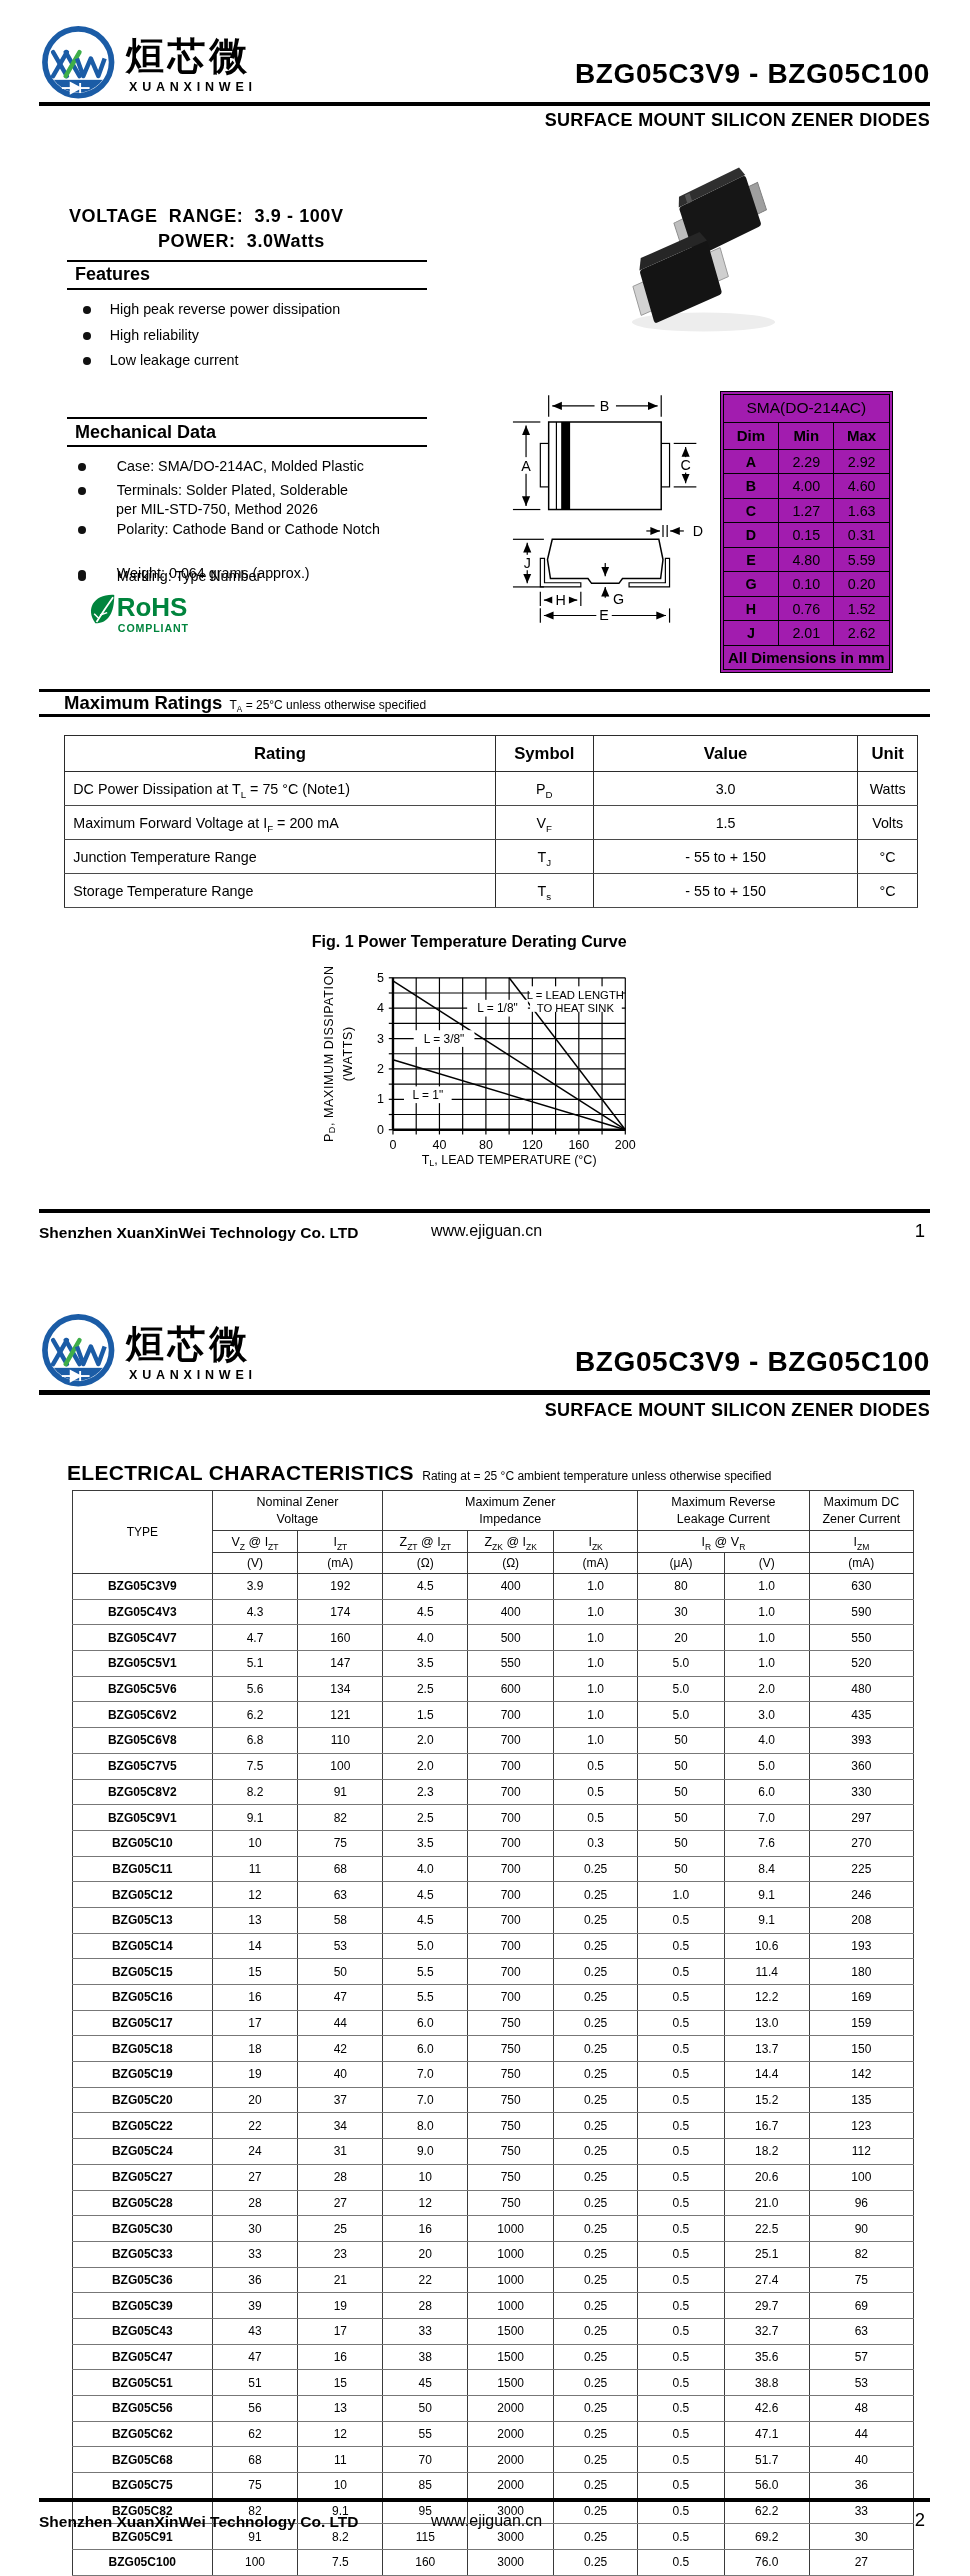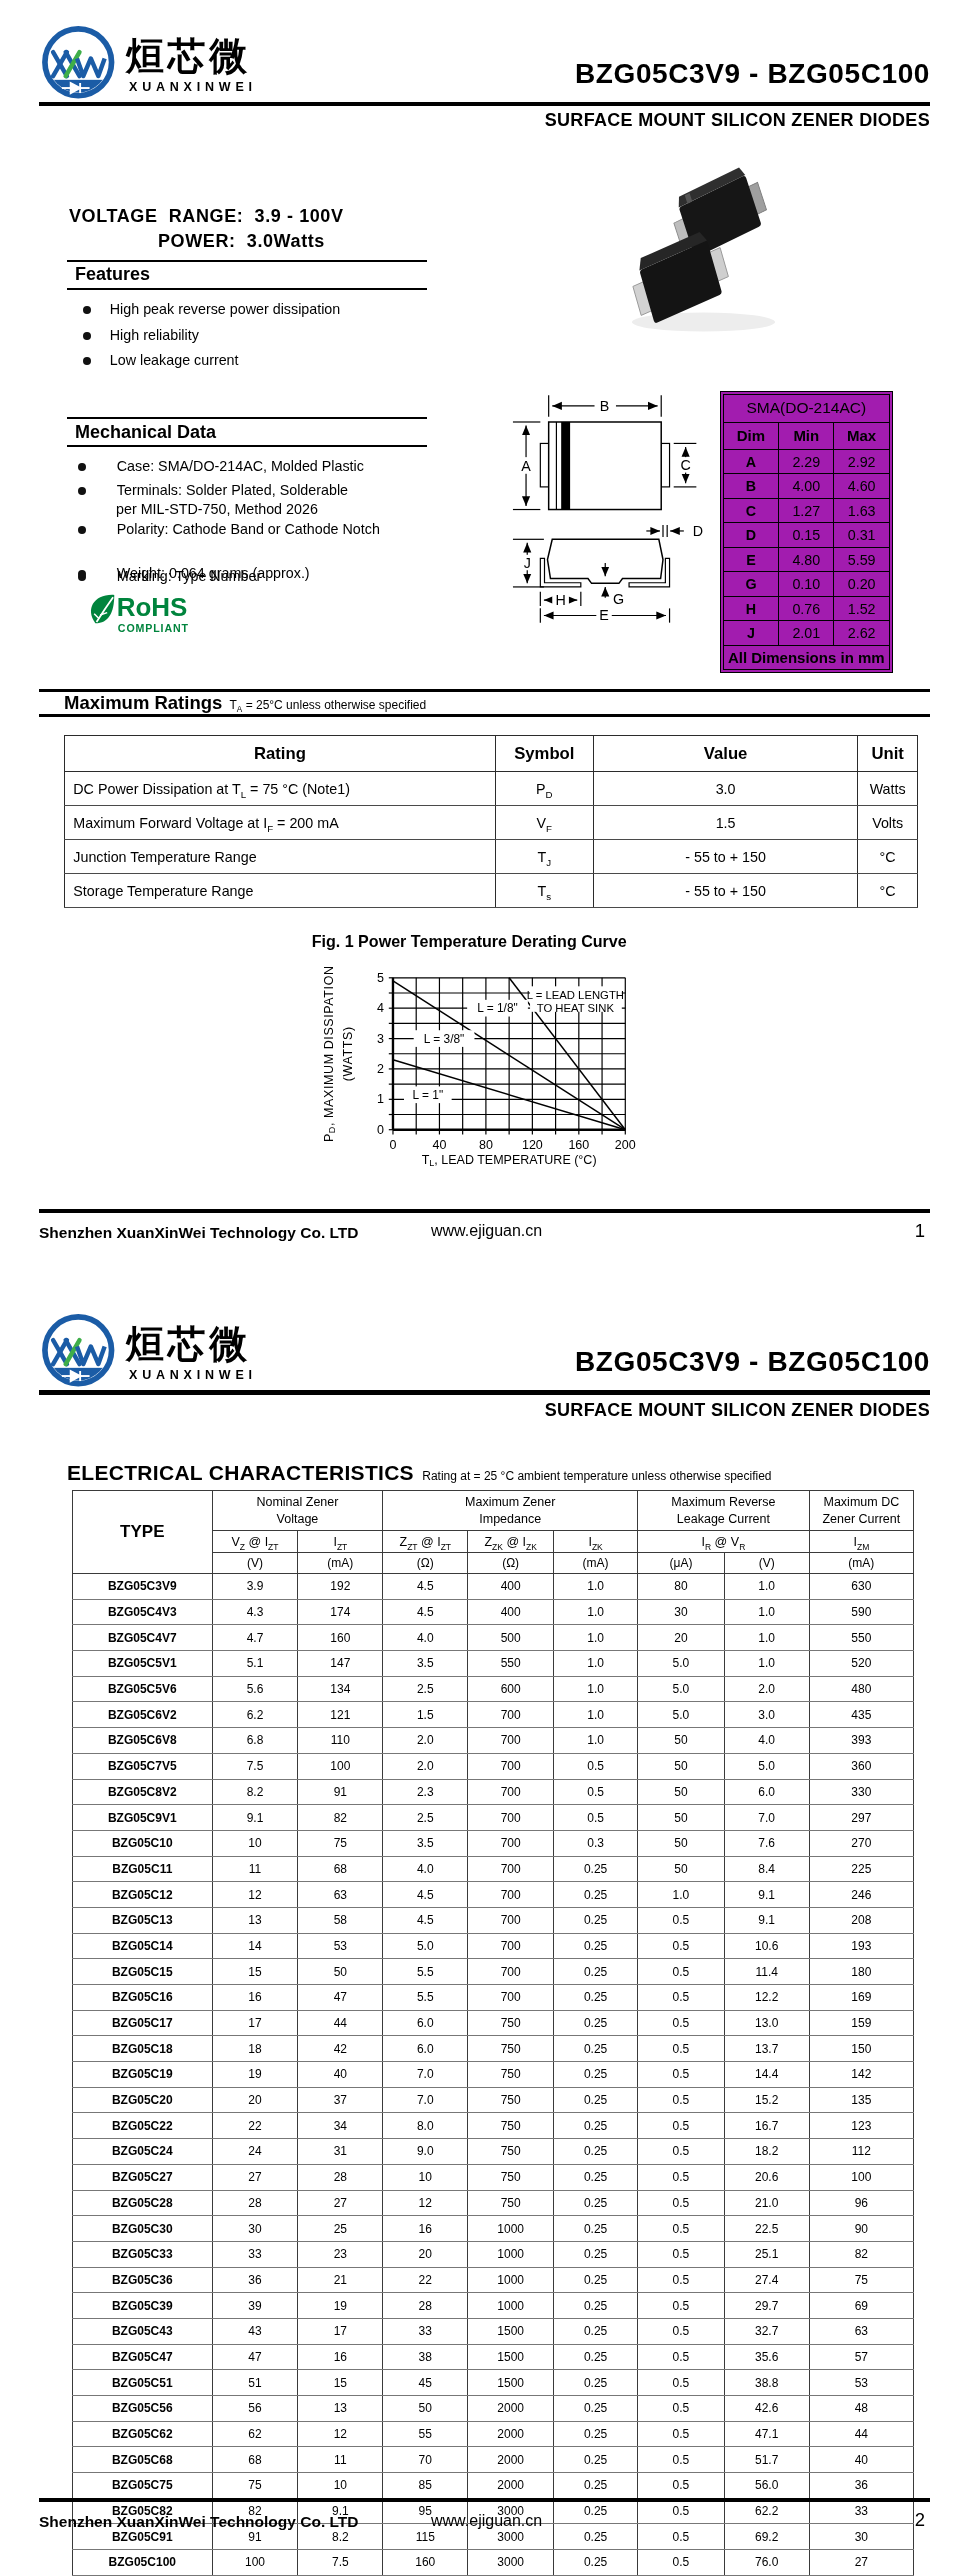--- a/index.html
+++ b/index.html
@@ -39,21 +39,21 @@
   #dim-table th{height:24px;font-size:15px;}
   #dim-table td{height:21.5px;}
   #dim-table td.dl{font-weight:bold;}
   #dim-table .ftr{font-weight:bold;height:21.5px;font-size:15px;}
   
   #elec-table{position:absolute;left:72px;top:202px;width:842px;border-collapse:collapse;table-layout:fixed;background:#fff;}
   #elec-table td,#elec-table th{border:1.2px solid #3a3a3a;text-align:center;}
   #elec-table .grp{font-size:12.5px;font-weight:normal;height:37px;line-height:1.35;}
   #elec-table .sym{font-size:12.5px;height:19px;font-weight:normal;}
   #elec-table .unt{font-size:12px;height:18px;font-weight:normal;}
-  #elec-table .typeh{font-size:17px;font-weight:bold;}
+  #elec-table .typeh{font-size:12px;font-weight:normal;}
   #elec-table td.dat{font-size:12px;height:22.7px;border-top:1.2px solid #777;border-bottom:1.2px solid #777;}
   #elec-table td.typ{font-weight:bold;}
   
   .elec-head{position:absolute;left:67px;top:173px;display:flex;align-items:baseline;gap:8.3px;white-space:nowrap;}
   .elec-head .big{font-size:21px;font-weight:bold;letter-spacing:0.3px;}
   .elec-head .small{font-size:12px;text-align:right;}
   
   .ft-line{position:absolute;left:39px;width:891px;top:1209px;height:4.2px;background:#000;}
   .ft-company{position:absolute;left:39px;top:1224px;font-size:15.5px;font-weight:bold;}
   .ft-site{position:absolute;left:431px;top:1222px;font-size:16px;}

